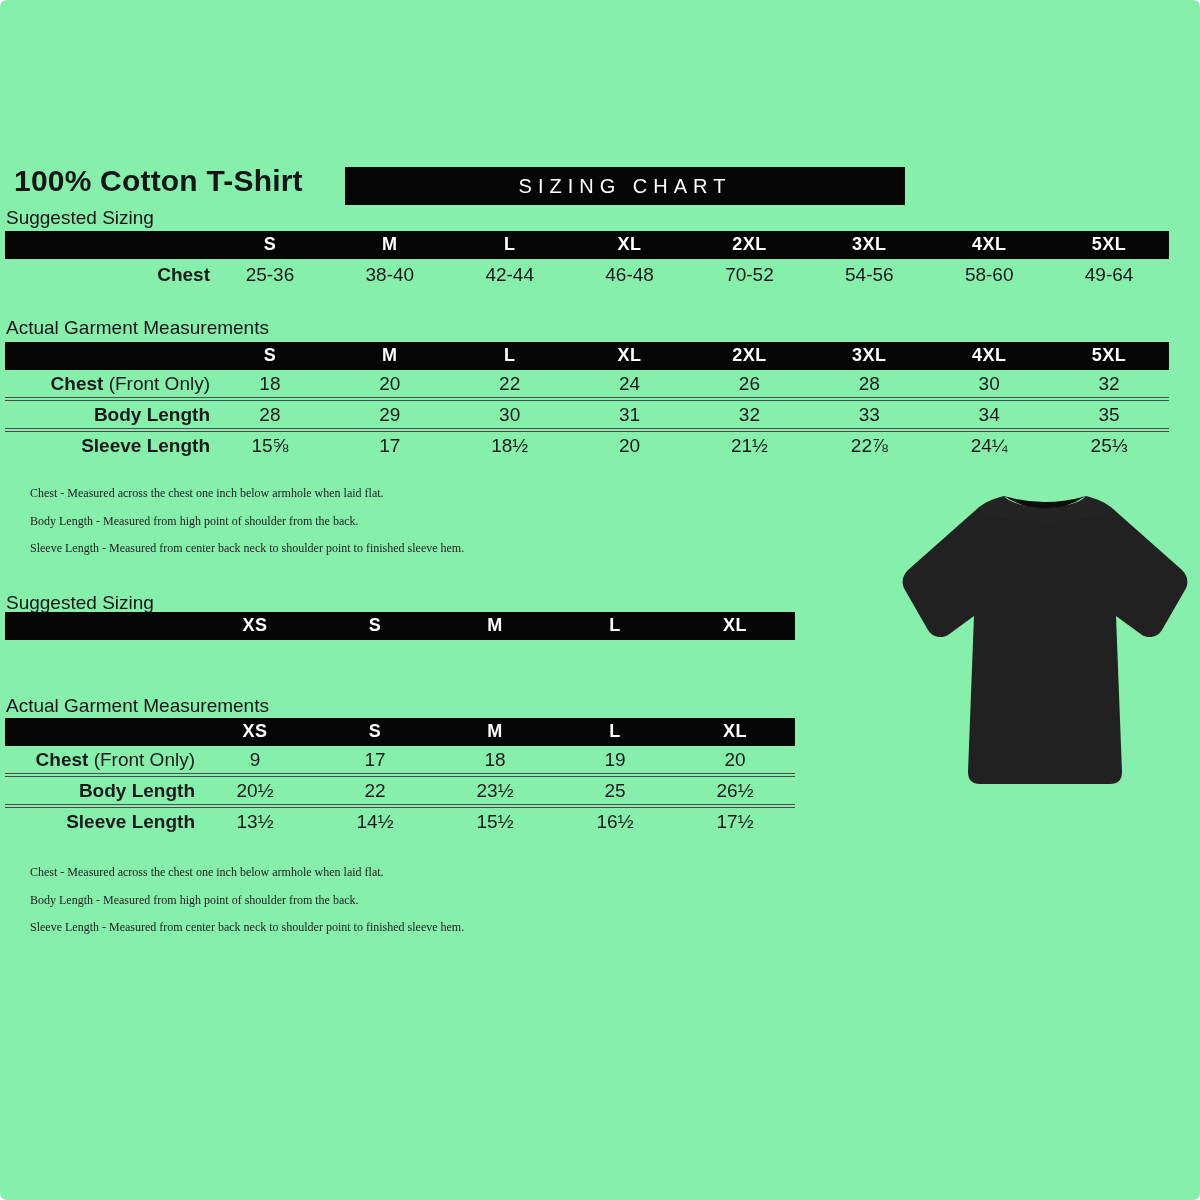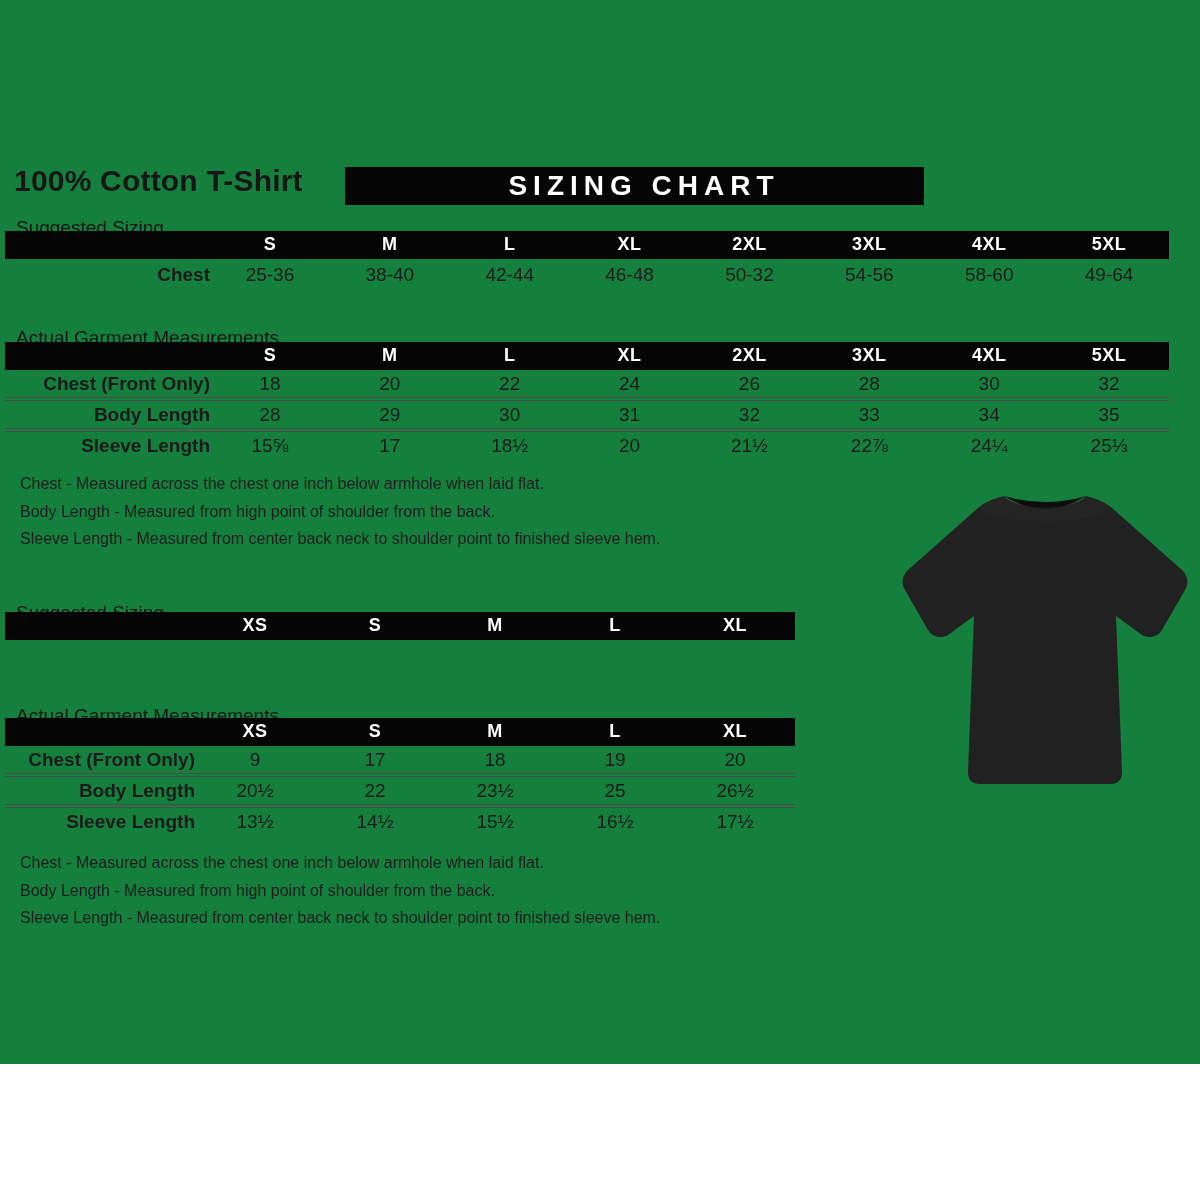--- a/index.html
+++ b/index.html
@@ -1,32 +1,32 @@
 <!DOCTYPE html>
 <html><head>
 <meta charset="utf-8">
 <style>
   html,body { margin:0; padding:0; }
   body {
     width:1200px; height:1200px; background:#ffffff;
     font-family:"Liberation Sans", sans-serif; color:#1a1a1a;
   }
-  .page { position:relative; width:1200px; height:1064px; overflow:hidden; background:#15803d; }
+  .page { position:relative; width:1200px; height:1200px; overflow:hidden; background:#86efac;border-radius:7px; }
 
   .h1 { position:absolute; margin:0; font-weight:700; color:#161616; font-size:30px; letter-spacing:0.2px; }
   #adult-title { left:14px; top:164px; }
   #youth-title { left:3px; top:549px; }
 
   .banner {
     position:absolute; left:345px; top:167px; width:560px; height:38px;
     background:#050505; color:#ffffff; text-align:center;
-    font-weight:700; font-size:28px; line-height:38px; letter-spacing:6px;padding-left:19px;
+    font-weight:400; font-size:20px; line-height:38px; letter-spacing:6px;
   }
 
-  .section-label { position:absolute; margin:10px; font-size:19px; font-weight:400; color:#151515; }
+  .section-label { position:absolute; margin:0; font-size:19px; font-weight:400; color:#151515; }
   #adult-suggested-label { left:6px; top:207px; }
   #adult-meas-label      { left:6px; top:317px; }
   #youth-suggested-label { left:6px; top:592px; }
   #youth-meas-label      { left:6px; top:695px; }
 
   .tbl { position:absolute; font-size:19px; }
   #adult-suggested-table { left:5px; top:231px; width:1164px; }
   #adult-meas-table      { left:5px; top:342px; width:1164px; }
   #youth-suggested-table { left:5px; top:612px; width:790px;  }
   #youth-meas-table      { left:5px; top:718px; width:790px;  }
@@ -34,24 +34,24 @@
   .grid-a { display:grid; grid-template-columns:205px repeat(8,1fr); }
   .grid-y { display:grid; grid-template-columns:190px repeat(5,1fr); }
 
   .thead { background:#050505; color:#ffffff; font-weight:700; }
   .thead .cell { padding:3px 0 4px 0; font-size:18px; letter-spacing:0.5px; }
   .trow .cell { padding:5px 0 4px 0; }
   .trow-tight .cell { padding:3px 0 2px 0; }
   .cell { text-align:center; white-space:nowrap; }
   .lcell { text-align:right; padding-left:13px !important; }
   .lbl { font-weight:700; }
-  .sfx { font-weight:700;margin-top:8px; }
+  .sfx { font-weight:400;margin-top:8px; }
   .sep { border-bottom:4px double #4b4b4b; }
 
-  .notes { position:absolute; margin:6px; font-size:16px; line-height:27.5px; color:#1c1c1c; list-style:none; padding:0; }
+  .notes { position:absolute; margin:16px; font-size:12px; line-height:27.5px; color:#1c1c1c; list-style:none; padding:0;font-family:Liberation Serif, serif; }
   #adult-notes { left:14px; top:464px; }
   #youth-notes { left:14px; top:843px; }
 
   .tee-wrap { position:absolute; left:888px; top:466px; width:310px; height:350px; }
 </style>
 </head>
 <body>
 
 <div class="page">
 
@@ -73,21 +73,21 @@
       <div class="cell">3XL</div>
       <div class="cell">4XL</div>
       <div class="cell">5XL</div>
     </div>
     <div class="trow grid-a">
       <div class="cell lcell"><span class="lbl">Chest</span><span class="sfx"></span></div>
       <div class="cell">25-36</div>
       <div class="cell">38-40</div>
       <div class="cell">42-44</div>
       <div class="cell">46-48</div>
-      <div class="cell">50-32</div>
+      <div class="cell">70-52</div>
       <div class="cell">54-56</div>
       <div class="cell">58-60</div>
       <div class="cell">49-64</div>
     </div>
   </div>
 
   <p class="section-label" id="adult-meas-label">Actual Garment Measurements</p>
 
   <div class="tbl" id="adult-meas-table">
     <div class="thead grid-a">

